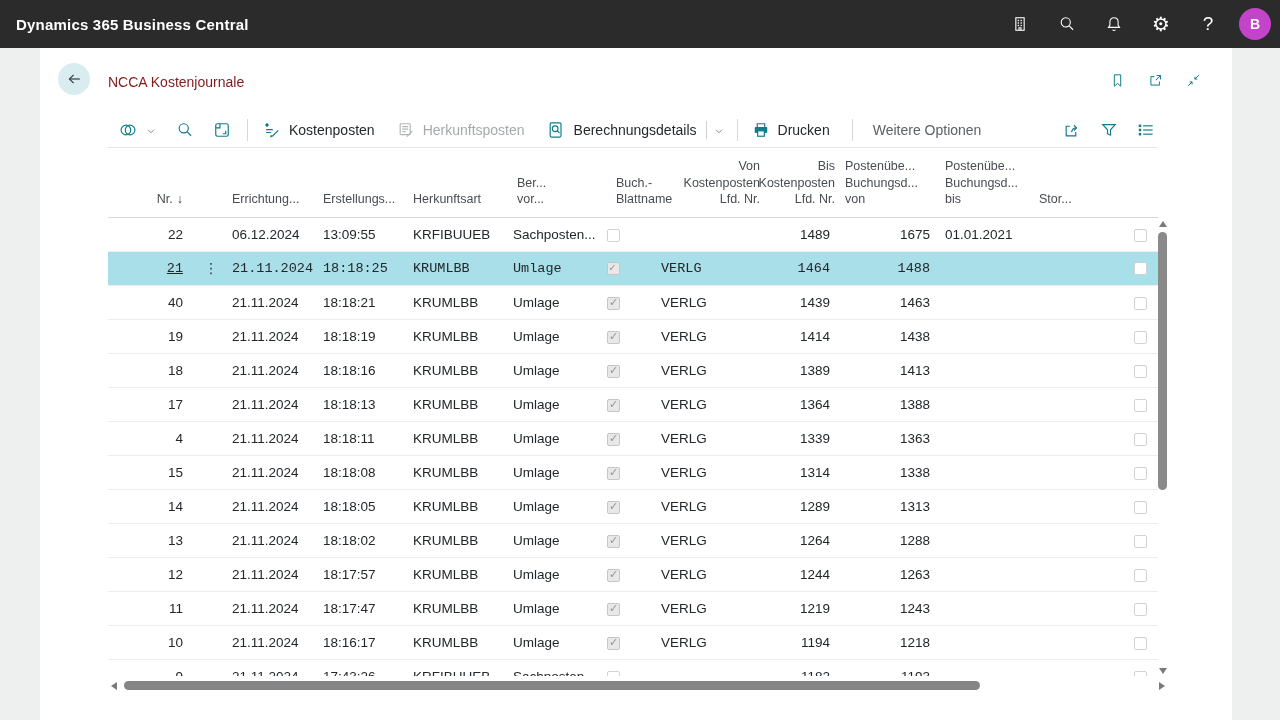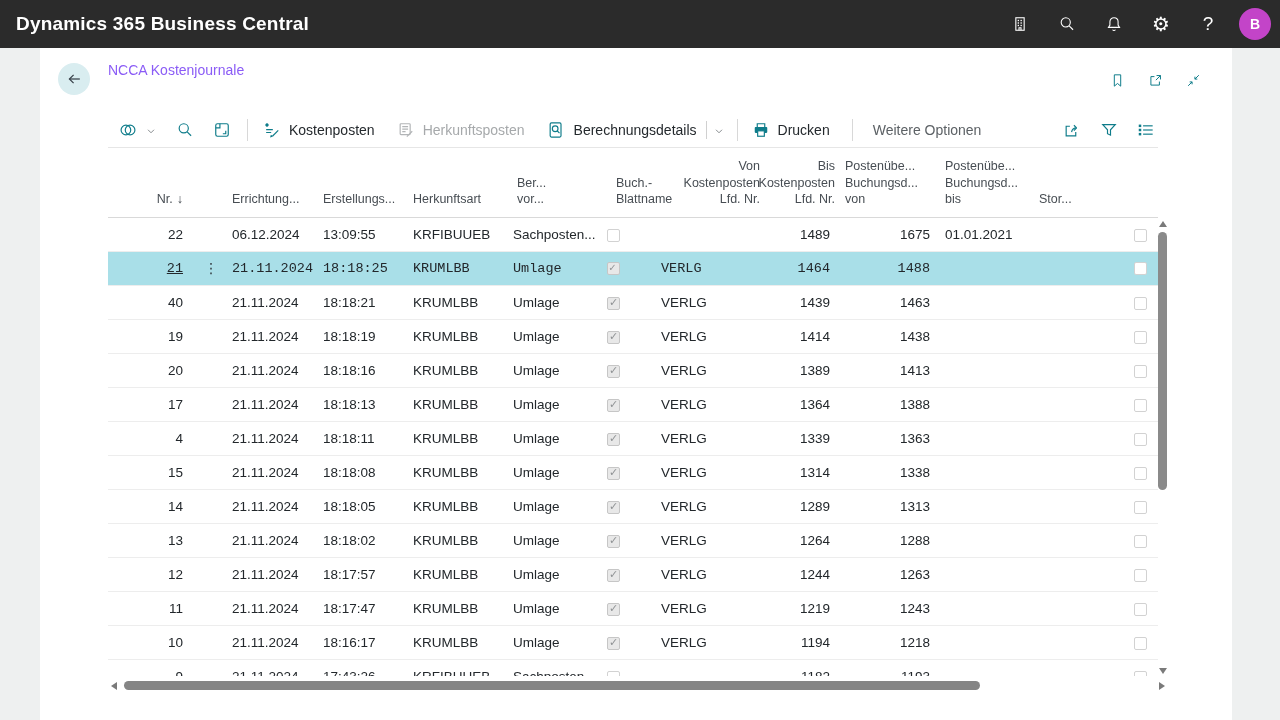--- a/index.html
+++ b/index.html
@@ -3,37 +3,37 @@
 <meta charset="utf-8">
 <style>
   * { box-sizing: border-box; }
   html,body { margin:0; padding:0; width:1280px; height:720px; overflow:hidden;
               font-family:"Liberation Sans","DejaVu Sans",sans-serif;
               background:var(--page-bg,#eef0f0); }
 
   
   .topbar { position:absolute; left:0; top:0; width:1280px; height:48px;
             background:var(--topbar-bg,#2b2b2b); display:flex; align-items:center; z-index:5;}
-  .brand { color:#fff; font-size:19px; font-weight:700; margin-left:16px; letter-spacing:.2px; }
+  .brand { color:#fff; font-size:15px; font-weight:700; margin-left:16px; letter-spacing:.2px; }
   .topbar-right { position:absolute; right:9px; top:0; height:48px; display:flex; align-items:center; gap:15px; }
   .tb-icon { width:32px; height:32px; display:flex; align-items:center; justify-content:center; color:#fff; cursor:pointer; }
   .tb-icon svg { width:20px; height:20px; stroke:currentColor; fill:none; stroke-width:1.3; }
   .gear-glyph { font-size:20px; line-height:1; color:#fff; }
   .help-glyph { font-size:19px; color:#fff; font-family:"Liberation Sans",sans-serif; }
   .avatar { width:32px; height:32px; border-radius:50%; background:var(--avatar-bg,#c344c8);
             color:#fff; font-size:14px; font-weight:700; display:flex; align-items:center; justify-content:center; }
 
   
   .card { position:absolute; left:40px; top:48px; width:1192px; height:672px; background:#fff; }
 
   
   .back-btn { position:absolute; left:18px; top:15px; width:32px; height:32px; border-radius:50%;
               background:#d9edf0; display:flex; align-items:center; justify-content:center; cursor:pointer; }
   .back-btn svg { width:20px; height:20px; stroke:#39424a; fill:none; stroke-width:1.5; }
-  .page-title { position:absolute; left:68px; top:14px; font-size:14px; color:#8b5cf6; }
+  .page-title { position:absolute; left:68px; top:26px; font-size:14px; color:#7f1d1d; }
   .hdr-icons { position:absolute; right:30px; top:24px; display:flex; gap:21px; }
   .hdr-icons .hicon { width:17px; height:17px; color:var(--accent,#0e7c8a); cursor:pointer; }
   .hdr-icons svg { width:17px; height:17px; stroke:currentColor; fill:none; stroke-width:1.4; }
 
   
   .toolbar { position:absolute; left:68px; top:64px; width:1050px; height:36px;
              display:flex; align-items:center; border-bottom:1px solid #e6e6e6; font-size:14px; }
   .ticon { width:20px; height:20px; color:var(--accent,#0e7c8a); flex:none; }
   .ticon svg { width:20px; height:20px; stroke:currentColor; fill:none; stroke-width:1.4; }
   .chev { width:12px; height:12px; color:#5f6569; }
@@ -363,21 +363,21 @@
       <div class="cell c-art">Umlage</div>
       <div class="cell c-chk"><span class="checkbox checked"></span></div>
       <div class="cell c-blatt">VERLG</div>
       <div class="cell c-von"><span class="val">1414</span></div>
       <div class="cell c-bis"><span class="val">1438</span></div>
       <div class="cell c-dvon"></div>
       <div class="cell c-dbis"></div>
       <div class="cell c-stor"><span class="checkbox"></span></div>
     </div>
       <div class="row grid-cols">
-      <div class="cell c-nr"><span class="val">20</span></div>
+      <div class="cell c-nr"><span class="val">18</span></div>
       <div class="cell c-kebab"><span></span></div>
       <div class="cell c-date">21.11.2024</div>
       <div class="cell c-time">18:18:16</div>
       <div class="cell c-code"><span class="val">KRUMLBB</span></div>
       <div class="cell c-art">Umlage</div>
       <div class="cell c-chk"><span class="checkbox checked"></span></div>
       <div class="cell c-blatt">VERLG</div>
       <div class="cell c-von"><span class="val">1389</span></div>
       <div class="cell c-bis"><span class="val">1413</span></div>
       <div class="cell c-dvon"></div>

